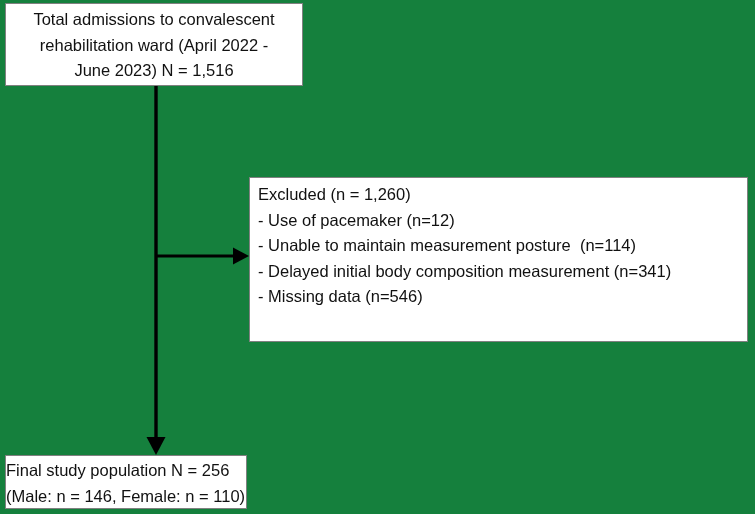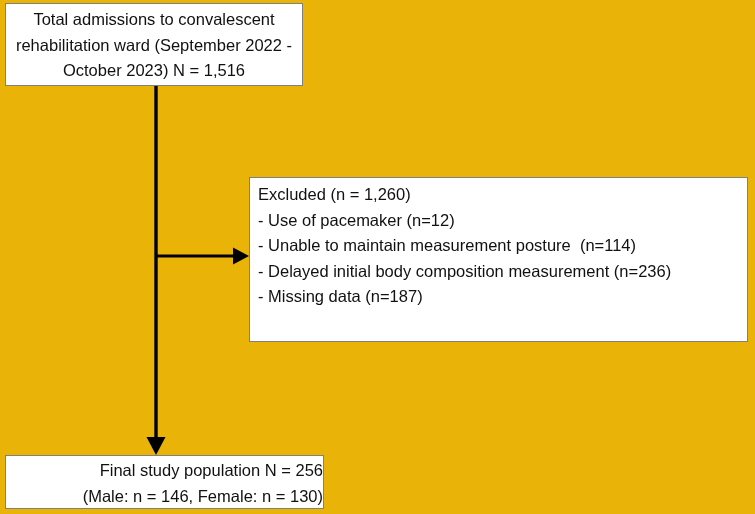--- a/index.html
+++ b/index.html
@@ -8,21 +8,21 @@
     padding: 0;
     background: #ffffff;
   }
   body {
     font-family: "Liberation Sans", "DejaVu Sans", sans-serif;
   }
   #canvas {
     position: relative;
     width: 755px;
     height: 514px;
-    background: #eab308;
+    background: #15803d;
     overflow: hidden;
   }
 
   
   .flow-box {
     position: absolute;
     box-sizing: border-box;
     background: #ffffff;
     border: 1.4px solid #808080;
     color: #111111;
@@ -44,23 +44,23 @@
     top: 177px;
     width: 499px;
     height: 165px;
     text-align: left;
     padding: 4px 0 0 8px;
   }
 
   #box-final {
     left: 5px;
     top: 455px;
-    width: 319px;
+    width: 242px;
     height: 54px;
-    text-align: right;
+    text-align: left;
     padding-top: 2px;
   }
 
   .box-line {
     display: block;
     white-space: pre;
   }
 
   
   #connectors {
@@ -72,35 +72,35 @@
     pointer-events: none;
   }
 </style>
 </head>
 <body>
 
 <div id="canvas">
 
   <div class="flow-box" id="box-total">
     <span class="box-line">Total admissions to convalescent</span>
-    <span class="box-line">rehabilitation ward (September 2022 -</span>
-    <span class="box-line">October 2023) N = 1,516</span>
+    <span class="box-line">rehabilitation ward (April 2022 -</span>
+    <span class="box-line">June 2023) N = 1,516</span>
   </div>
 
   <div class="flow-box" id="box-excluded">
     <span class="box-line">Excluded (n = 1,260)</span>
     <span class="box-line">- Use of pacemaker (n=12)</span>
     <span class="box-line">- Unable to maintain measurement posture  (n=114)</span>
-    <span class="box-line">- Delayed initial body composition measurement (n=236)</span>
-    <span class="box-line">- Missing data (n=187)</span>
+    <span class="box-line">- Delayed initial body composition measurement (n=341)</span>
+    <span class="box-line">- Missing data (n=546)</span>
   </div>
 
   <div class="flow-box" id="box-final">
     <span class="box-line">Final study population N = 256</span>
-    <span class="box-line">(Male: n = 146, Female: n = 130)</span>
+    <span class="box-line">(Male: n = 146, Female: n = 110)</span>
   </div>
 
   <svg id="connectors" viewBox="0 0 755 514" width="755" height="514">
 
     <line x1="156" y1="86" x2="156" y2="447" stroke="#000000" stroke-width="3.4"></line>
 
     <line x1="156" y1="256" x2="239" y2="256" stroke="#000000" stroke-width="3.0"></line>
     <polygon points="249,256 233,247.5 233,264.5" fill="#000000"></polygon>
 
     <polygon points="156,455 146.5,437 165.5,437" fill="#000000"></polygon>

